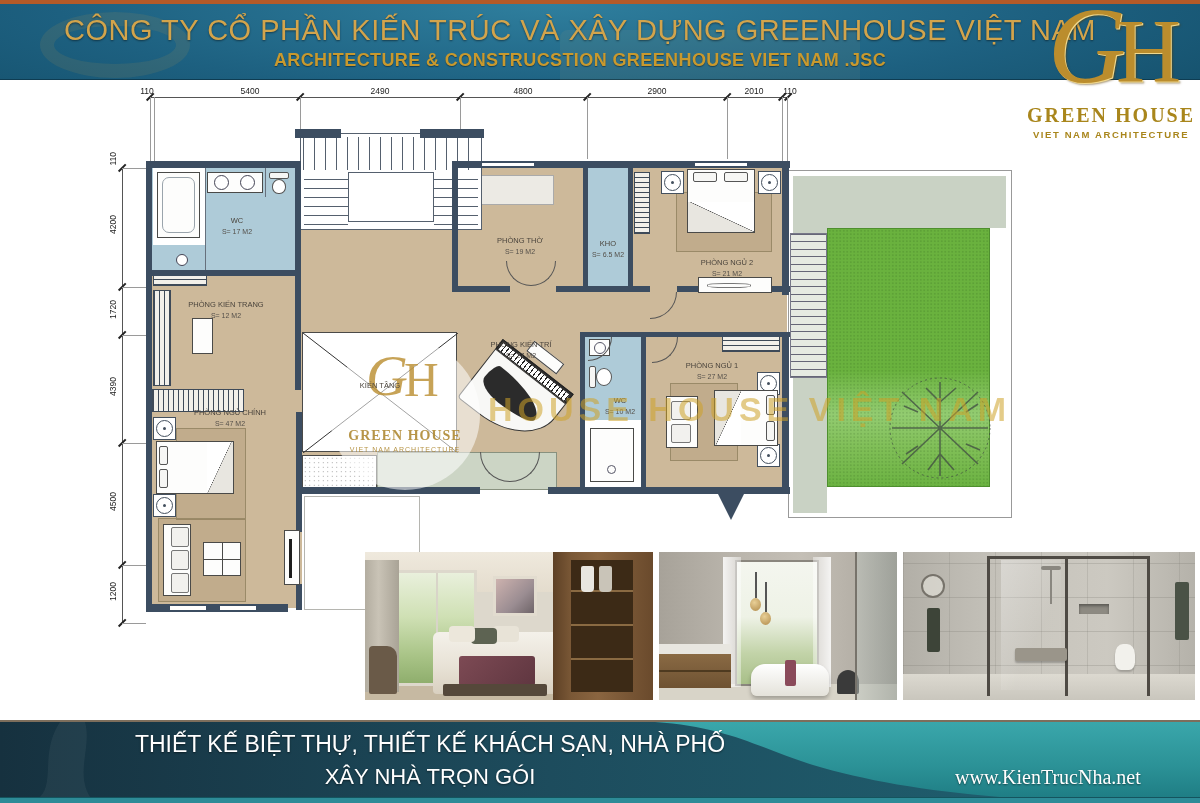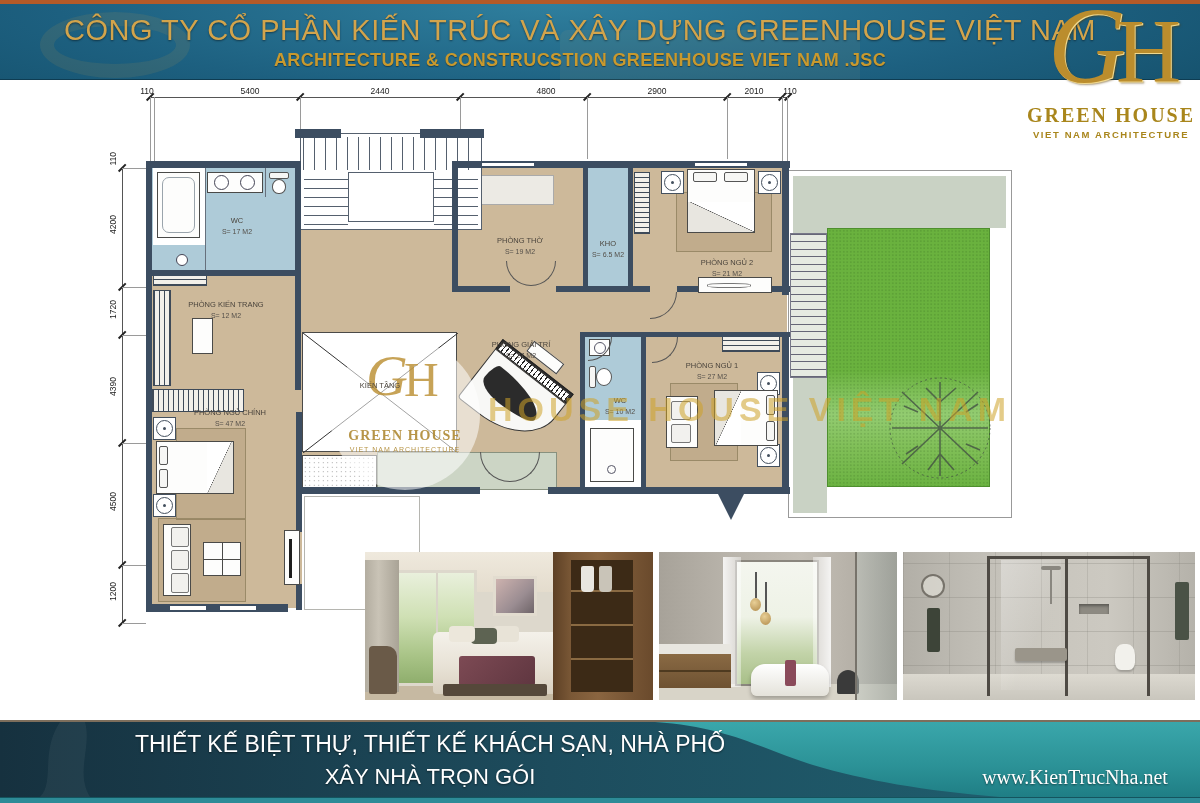--- a/index.html
+++ b/index.html
@@ -77,21 +77,21 @@
   
   .ftline{left:0;top:720px;width:1200px;height:2px;background:#7d6e5c;}
   .footer{left:0;top:722px;width:1200px;height:75px;
      background:linear-gradient(180deg,#3aa7ab 0%,#2b9196 60%,#1f7e85 100%);}
   .fbot{left:0;top:797px;width:1200px;height:6px;background:#2d8b97;border-top:1px solid #14545e;}
   .fline{position:absolute;width:780px;left:40px;text-align:center;color:#fff;
      text-shadow:0 1px 2px rgba(0,0,0,.5);white-space:nowrap;}
   .phone{position:absolute;left:955px;top:6px;width:240px;text-align:center;font-size:30px;
      font-weight:800;color:#f5f411;letter-spacing:1px;
      text-shadow:-2px 0 0 #1d3f6e,2px 0 0 #1d3f6e,0 -2px 0 #1d3f6e,0 2px 0 #1d3f6e,1px 1px 0 #1d3f6e;}
-  .site{position:absolute;left:955px;top:44px;width:240px;text-align:center;font-size:20px;
+  .site{position:absolute;left:955px;top:44px;width:240px;text-align:left;font-size:20px;
      color:#fff;font-family:"Liberation Serif",serif;text-shadow:0 1px 2px rgba(0,0,0,.5);}
 </style>
 </head>
 <body>
 
 <div id="page">
 
   <div class="abs top-strip"></div>
   <div class="abs hband">
     <div class="abs hdeco1"></div>
@@ -118,22 +118,22 @@
   <div class="abs ext" style="left:150px;top:97px;width:1px;height:66px;"></div>
   <div class="abs ext" style="left:154px;top:97px;width:1px;height:66px;"></div>
   <div class="abs ext" style="left:300px;top:97px;width:1px;height:34px;"></div>
   <div class="abs ext" style="left:460px;top:97px;width:1px;height:62px;"></div>
   <div class="abs ext" style="left:587px;top:97px;width:1px;height:62px;"></div>
   <div class="abs ext" style="left:727px;top:97px;width:1px;height:62px;"></div>
   <div class="abs ext" style="left:782px;top:97px;width:1px;height:70px;"></div>
   <div class="abs ext" style="left:787px;top:97px;width:1px;height:70px;"></div>
   <span class="dimt" style="left:147px;top:86px;">110</span>
   <span class="dimt" style="left:210px;top:86px;margin-left:40px;">5400</span>
-  <span class="dimt" style="left:380px;top:86px;">2440</span>
-  <span class="dimt" style="left:546px;top:86px;">4800</span>
+  <span class="dimt" style="left:380px;top:86px;">2490</span>
+  <span class="dimt" style="left:523px;top:86px;">4800</span>
   <span class="dimt" style="left:657px;top:86px;">2900</span>
   <span class="dimt" style="left:754px;top:86px;">2010</span>
   <span class="dimt" style="left:790px;top:86px;">110</span>
 
   <div class="abs dline" style="left:122px;top:168px;width:1px;height:455px;"></div>
   <div class="abs tick" style="left:117px;top:167px;"></div>
   <div class="abs tick" style="left:117px;top:286px;"></div>
   <div class="abs tick" style="left:117px;top:334px;"></div>
   <div class="abs tick" style="left:117px;top:442px;"></div>
   <div class="abs tick" style="left:117px;top:564px;"></div>
@@ -243,21 +243,21 @@
   <div class="rlabel" style="left:727px;top:258px;">
     <div>PHÒNG NGỦ 2</div>
     <div class="ar">S= 21 M2</div>
   </div>
   <div class="abs furn" style="left:698px;top:277px;width:74px;height:16px;z-index:5;">
     <div class="abs" style="left:8px;top:5px;width:44px;height:5px;border:1px solid #777;border-radius:40%;"></div>
   </div>
   <div class="abs door" style="left:650px;top:292px;width:27px;height:27px;border-radius:0 0 100% 0;border-left:none;border-top:none;"></div>
 
   <div class="rlabel" style="left:521px;top:340px;">
-    <div>PHÒNG GIẢI TRÍ</div>
+    <div>PHÒNG KIẾN TRÍ</div>
     <div class="ar">S= 27 M2</div>
   </div>
   <div class="abs" style="left:468px;top:360px;width:96px;height:80px;transform:rotate(38deg);z-index:5;">
     <div class="abs" style="left:0;top:0;width:90px;height:12px;background:#2e2e2e;border:1px solid #222;">
       <div class="abs" style="left:2px;top:2px;right:2px;height:8px;background:repeating-linear-gradient(90deg,#fff 0 3px,#222 3px 4px);"></div>
     </div>
     <div class="abs" style="left:0;top:12px;width:90px;height:62px;background:#f8f8f6;border:1.4px solid #333;border-radius:0 0 70% 4px;">
       <div class="abs" style="left:8px;top:10px;width:66px;height:30px;background:#2b2b2b;border-radius:10% 90% 60% 40%/60% 70% 30% 40%;"></div>
     </div>
     <div class="abs" style="left:26px;top:-18px;width:38px;height:13px;background:#fdfdfc;border:1.2px solid #444;"></div>

